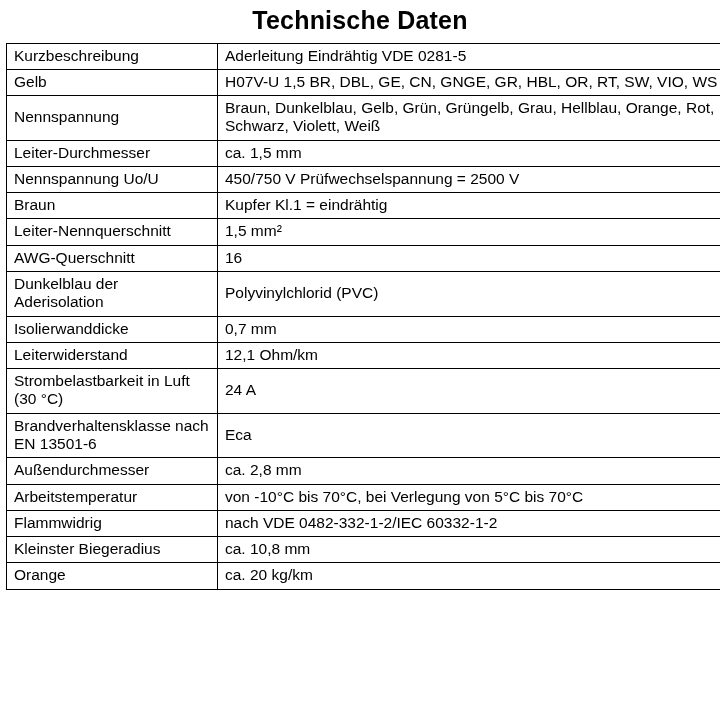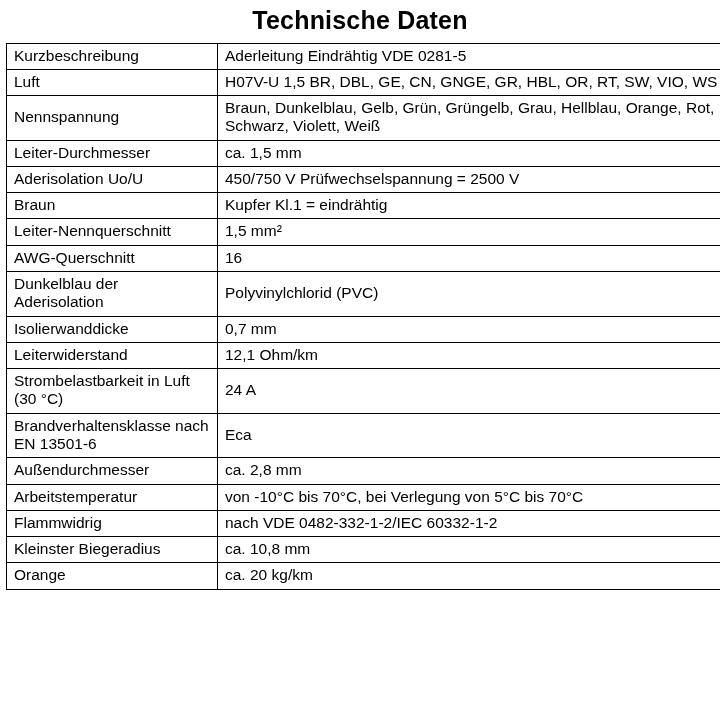--- a/index.html
+++ b/index.html
@@ -60,33 +60,33 @@
 <div class="sheet">
   <div class="title">Technische Daten</div>
 
   <table class="spec">
     <tbody>
       <tr>
         <td class="label nowrap-cell">Kurzbeschreibung</td>
         <td class="value">Aderleitung Eindrähtig VDE 0281-5</td>
       </tr>
       <tr>
-        <td class="label nowrap-cell">Luft</td>
+        <td class="label nowrap-cell">Gelb</td>
         <td class="value">H07V-U 1,5 BR, DBL, GE, CN, GNGE, GR, HBL, OR, RT, SW, VIO, WS</td>
       </tr>
       <tr>
         <td class="label nowrap-cell">Nennspannung</td>
         <td class="value">Braun, Dunkelblau, Gelb, Grün, Grüngelb, Grau, Hellblau, Orange, Rot, Schwarz, Violett, Weiß</td>
       </tr>
       <tr>
         <td class="label nowrap-cell">Leiter-Durchmesser</td>
         <td class="value">ca. 1,5 mm</td>
       </tr>
       <tr>
-        <td class="label nowrap-cell">Aderisolation Uo/U</td>
+        <td class="label nowrap-cell">Nennspannung Uo/U</td>
         <td class="value">450/750 V Prüfwechselspannung = 2500 V</td>
       </tr>
       <tr>
         <td class="label nowrap-cell">Braun</td>
         <td class="value">Kupfer Kl.1 = eindrähtig</td>
       </tr>
       <tr>
         <td class="label"><span>Leiter-Nennquerschnitt</span></td>
         <td class="value">1,5 mm²</td>
       </tr>

